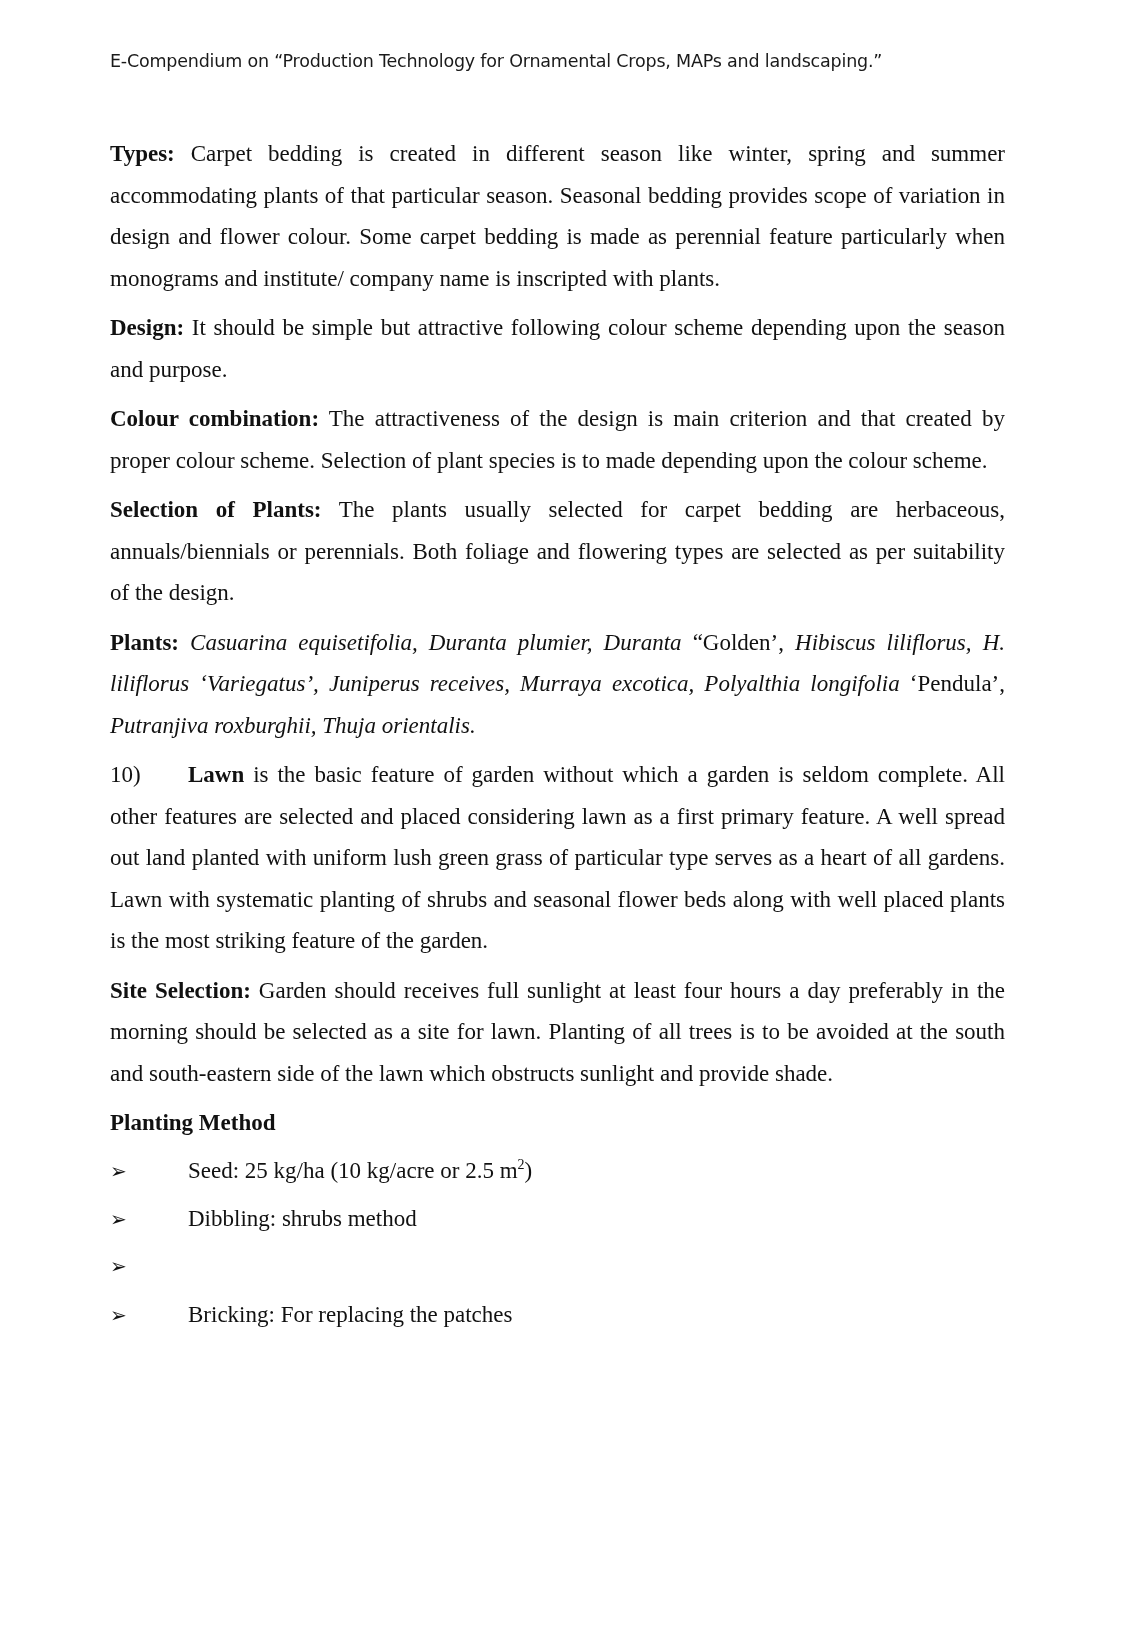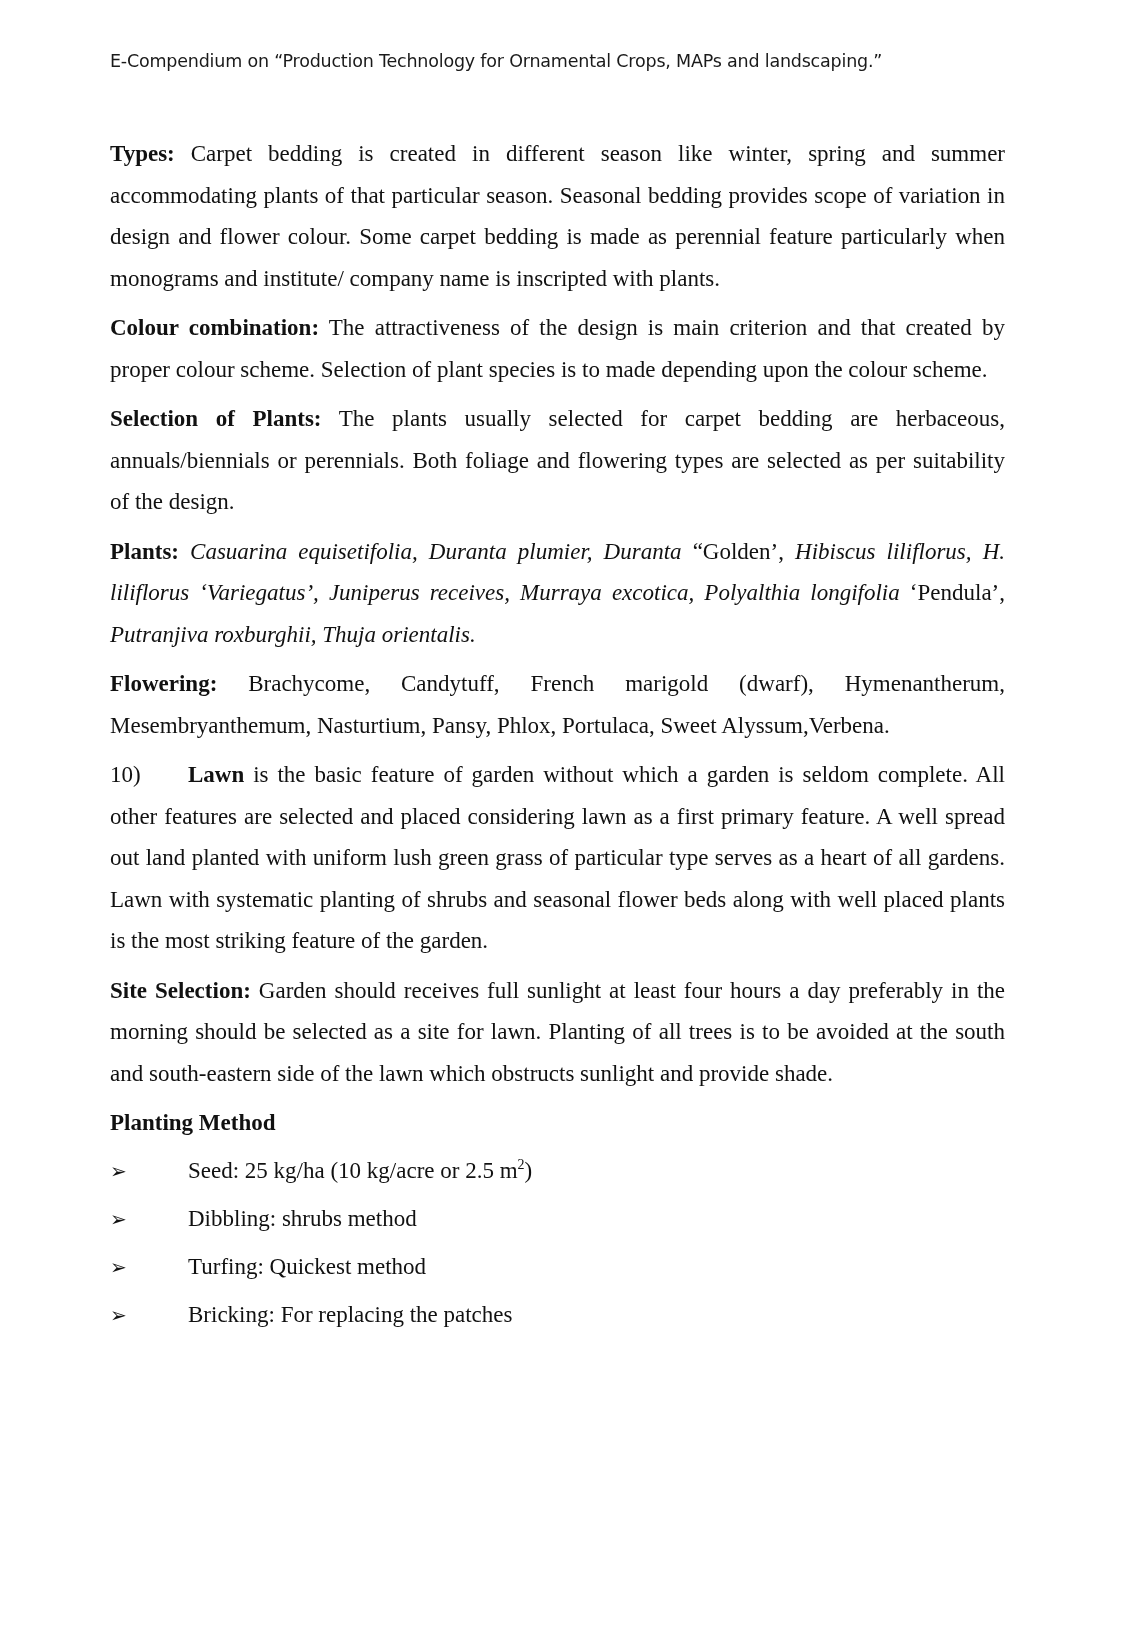--- a/index.html
+++ b/index.html
@@ -22,46 +22,45 @@
     sup { font-size: 14px; line-height: 0; vertical-align: super; }
   </style>
 </head>
 <body>
 
 <div class="header">E-Compendium on “Production Technology for Ornamental Crops, MAPs and landscaping.”</div>
 
 <div class="content">
   <p class="para"><b>Types:</b><span> Carpet bedding is created in different season like winter, spring and summer accommodating plants of that particular season. Seasonal bedding provides scope of variation in design and flower colour. Some carpet bedding is made as perennial feature particularly when monograms and institute/ company name is inscripted with plants.</span></p>
 
+  <p class="para"><b>Design:</b><span> It should be simple but attractive following colour scheme depending upon the season and purpose.</span></p>
 
   <p class="para"><b>Colour combination:</b><span> The attractiveness of the design is main criterion and that created by proper colour scheme. Selection of plant species is to made depending upon the colour scheme.</span></p>
 
   <p class="para"><b>Selection of Plants:</b><span> The plants usually selected for carpet bedding are herbaceous, annuals/biennials or perennials. Both foliage and flowering types are selected as per suitability of the design.</span></p>
 
   <p class="para"><b>Plants:</b> <i>Casuarina equisetifolia, Duranta plumier, Duranta</i><span> “Golden’, </span><i>Hibiscus liliflorus, H. liliflorus ‘Variegatus’, Juniperus receives, Murraya excotica, Polyalthia longifolia</i><span> ‘Pendula’, </span><i>Putranjiva roxburghii, Thuja orientalis.</i></p>
 
-  <p class="para"><b>Flowering:</b><span> Brachycome, Candytuff, French marigold (dwarf), Hymenantherum, Mesembryanthemum, Nasturtium, Pansy, Phlox, Portulaca, Sweet Alyssum,Verbena.</span></p>
 
   <p class="para"><span class="num">10)</span><b>Lawn</b><span> is the basic feature of garden without which a garden is seldom complete. All other features are selected and placed considering lawn as a first primary feature. A well spread out land planted with uniform lush green grass of particular type serves as a heart of all gardens. Lawn with systematic planting of shrubs and seasonal flower beds along with well placed plants is the most striking feature of the garden.</span></p>
 
   <p class="para"><b>Site Selection:</b><span> Garden should receives full sunlight at least four hours a day preferably in the morning should be selected as a site for lawn. Planting of all trees is to be avoided at the south and south-eastern side of the lawn which obstructs sunlight and provide shade.</span></p>
 
   <div class="heading">Planting Method</div>
 
   <div>
     <div class="bullet">
       <span class="arrow">➢</span>
       <span><span>Seed: 25 kg/ha (10 kg/acre or 2.5 m</span><sup>2</sup><span>)</span></span>
     </div>
     <div class="bullet">
       <span class="arrow">➢</span>
       <span>Dibbling: shrubs method</span>
     </div>
     <div class="bullet">
       <span class="arrow">➢</span>
-      <span>Turfing: Quickest method</span>
     </div>
     <div class="bullet">
       <span class="arrow">➢</span>
       <span>Bricking: For replacing the patches</span>
     </div>
   </div>
 </div>
 
 </body></html>

